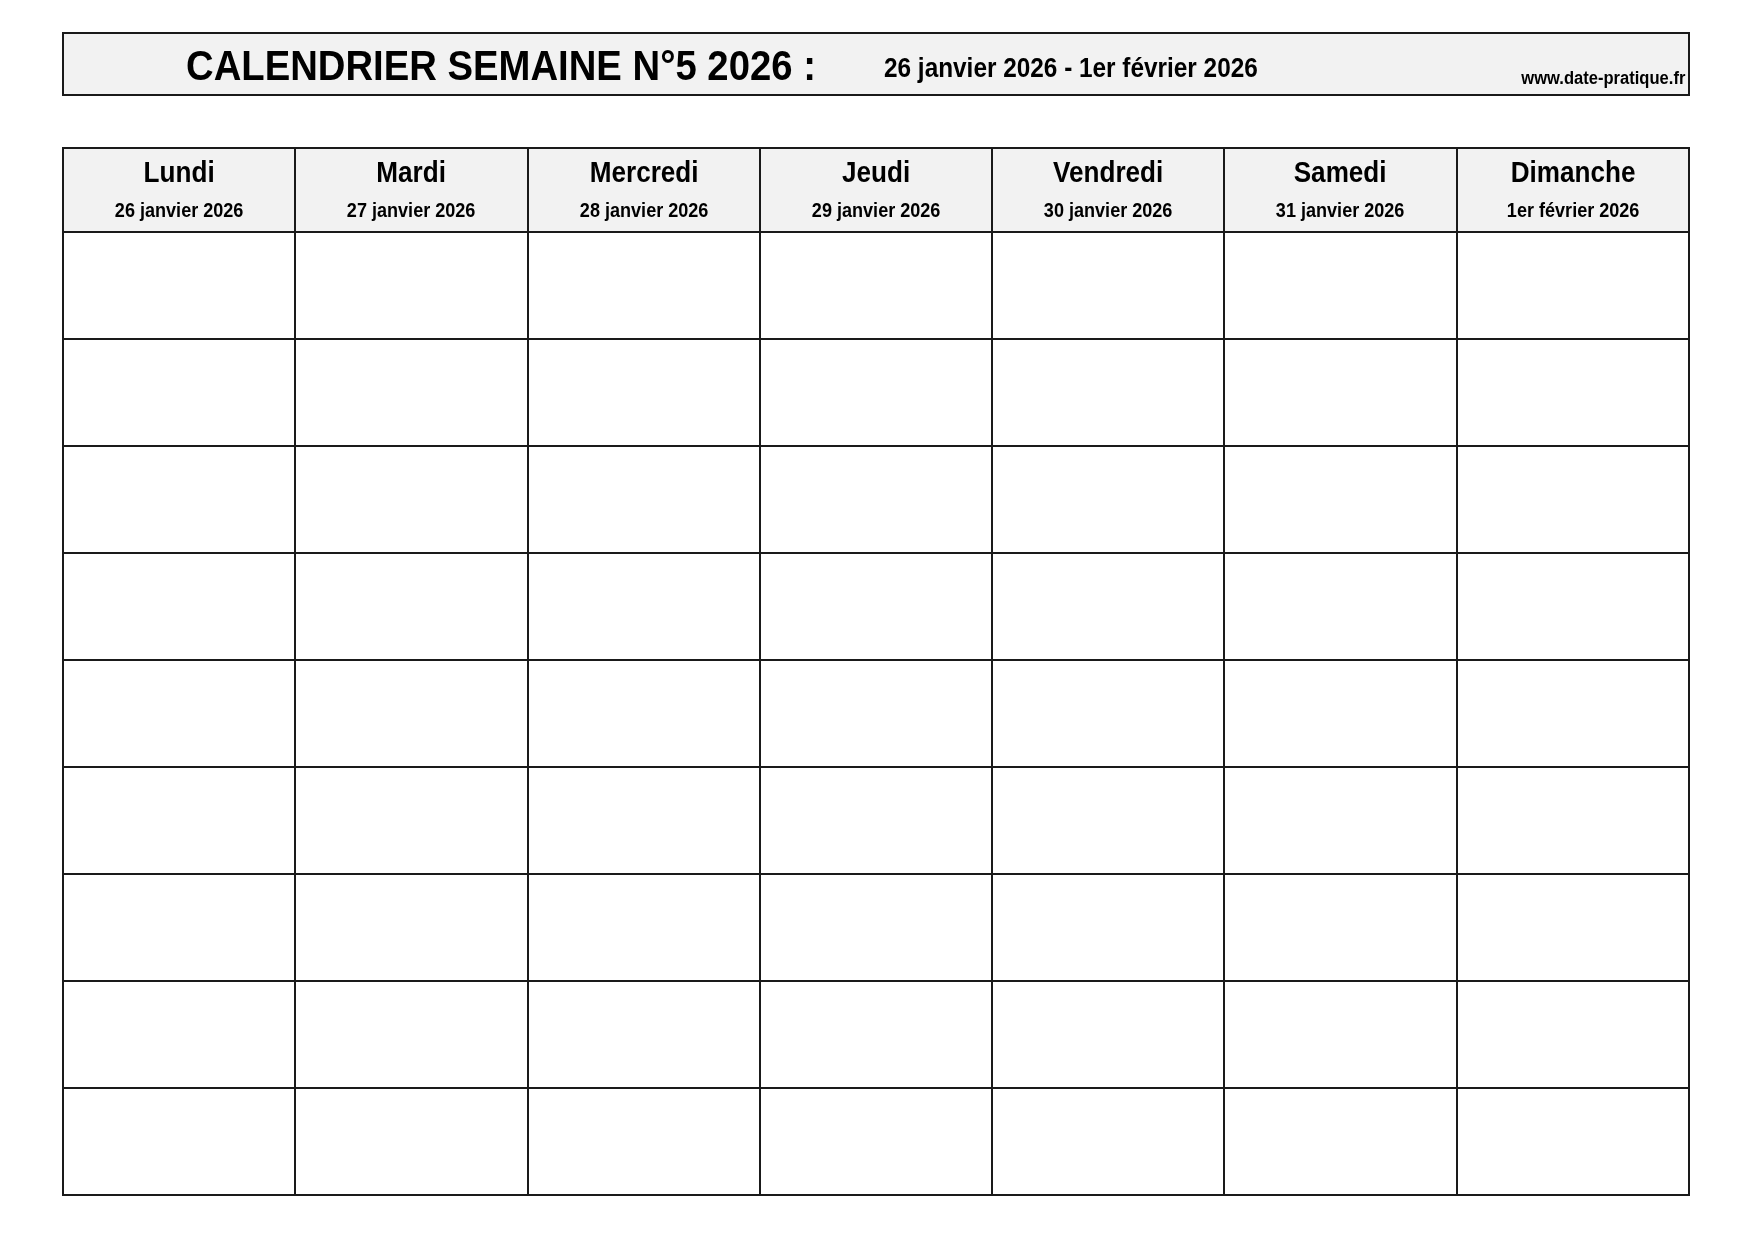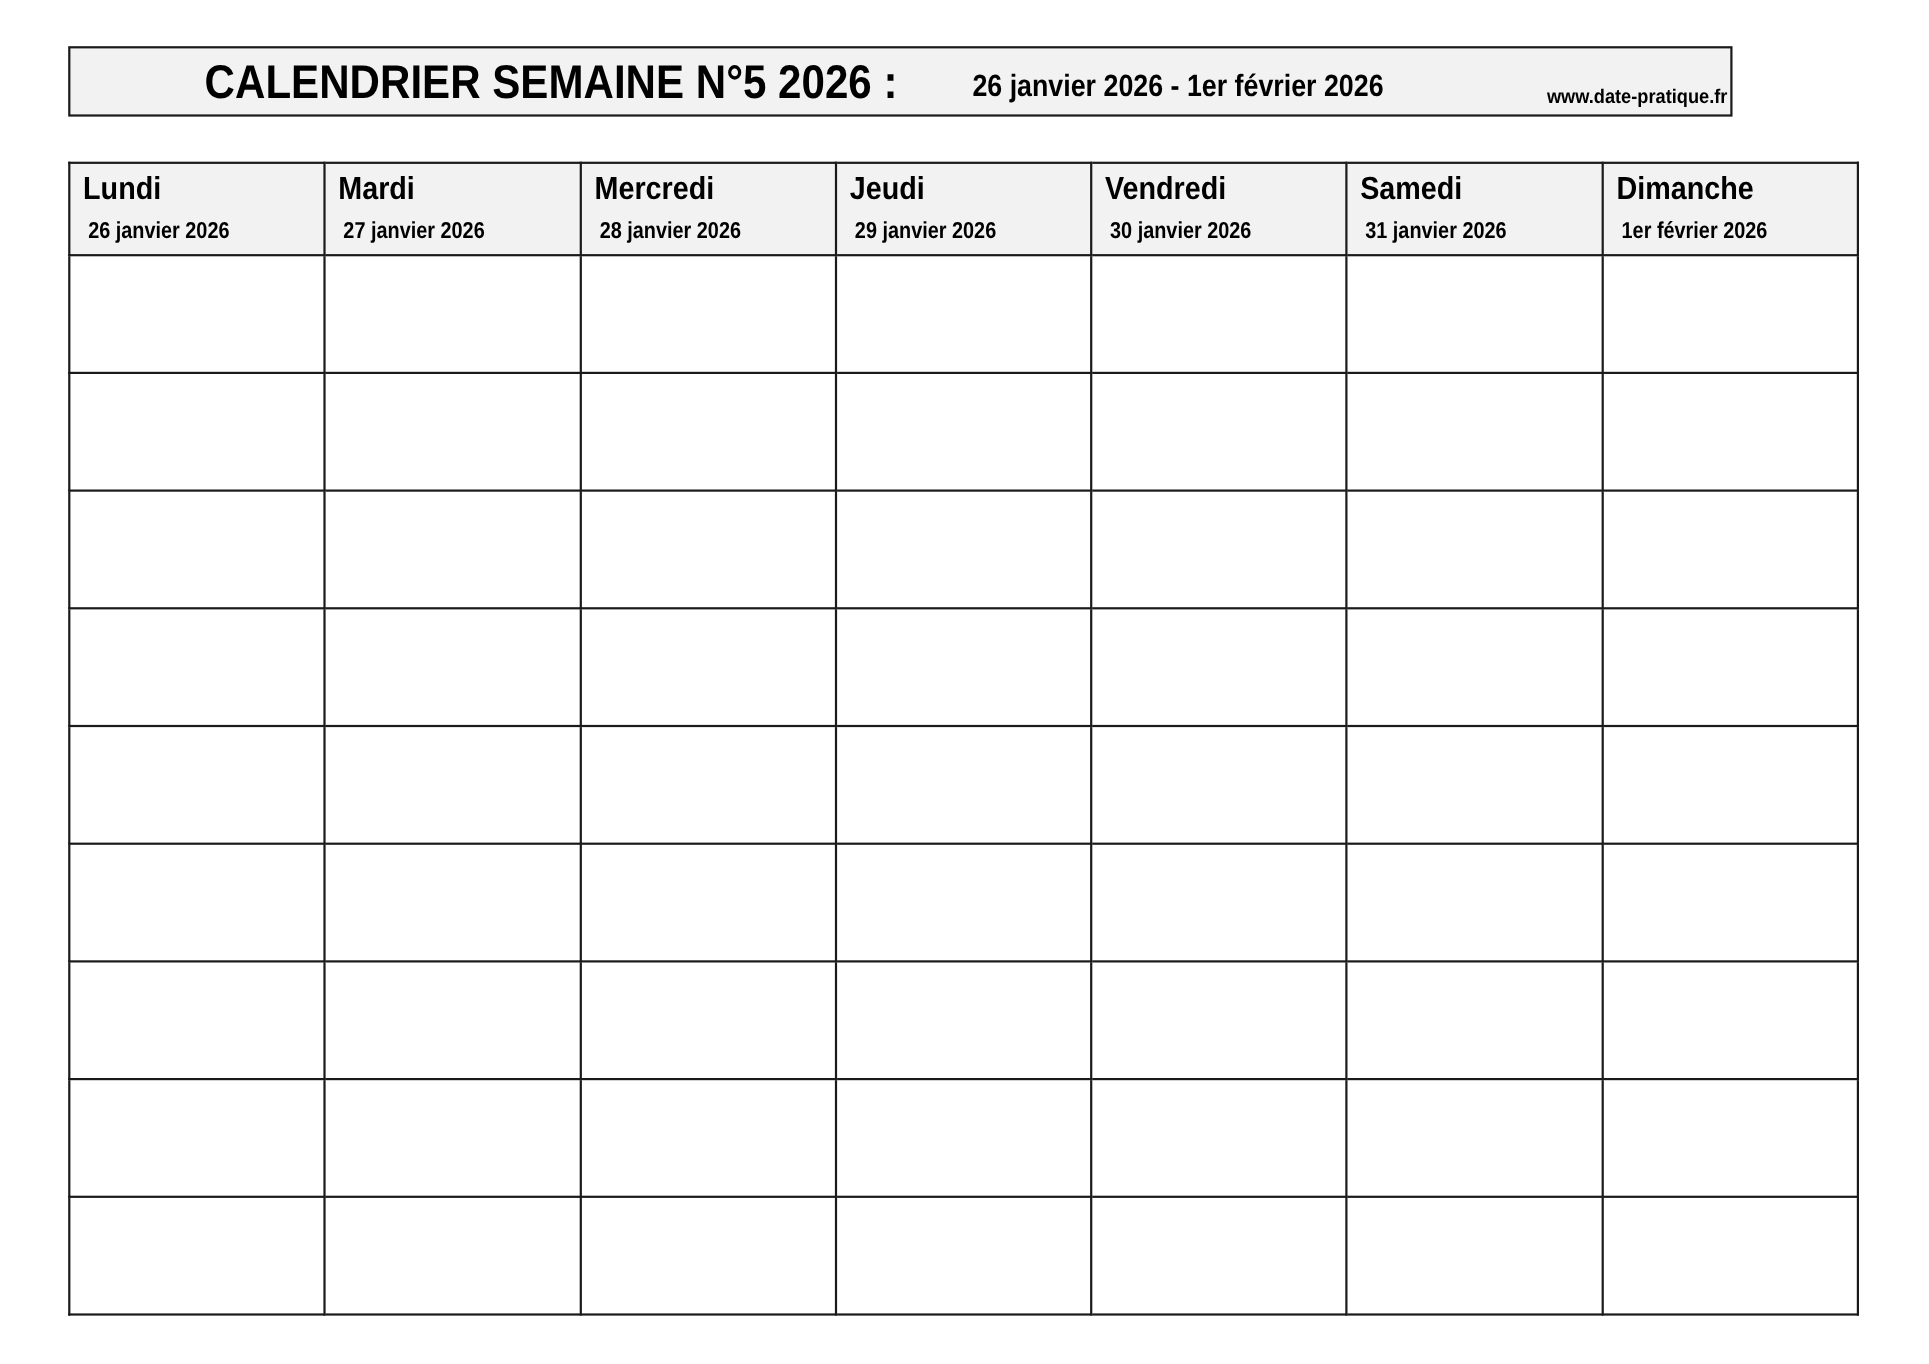--- a/index.html
+++ b/index.html
@@ -11,22 +11,22 @@
       width: 1754px;
       height: 1240px;
       position: relative;
       overflow: hidden;
       font-family: "Liberation Sans", "DejaVu Sans", sans-serif;
       color: #000;
     }
     .title-box {
       position: absolute;
       left: 62px;
-      top: 42px;
-      width: 1513px;
+      top: 32px;
+      width: 1628px;
       height: 64px;
       box-sizing: border-box;
       border: 2px solid #1a1a1a;
       background: #f2f2f2;
     }
     .title-main {
       position: absolute;
       left: 122px;
       top: 4px;
       font-weight: bold;
@@ -67,21 +67,21 @@
       table-layout: fixed;
     }
     .calendar th, .calendar td {
       border: 2px solid #1a1a1a;
       padding: 0;
       box-sizing: border-box;
     }
     .calendar th {
       height: 84px;
       background: #f2f2f2;
-      text-align: left;
+      text-align: center;
       vertical-align: top;
       font-weight: bold;
     }
     .day-name {
       display: block;
       font-size: 29px;
       line-height: 34px;
       margin-top: 6px;
       white-space: nowrap;
       transform: scaleX(0.9);

